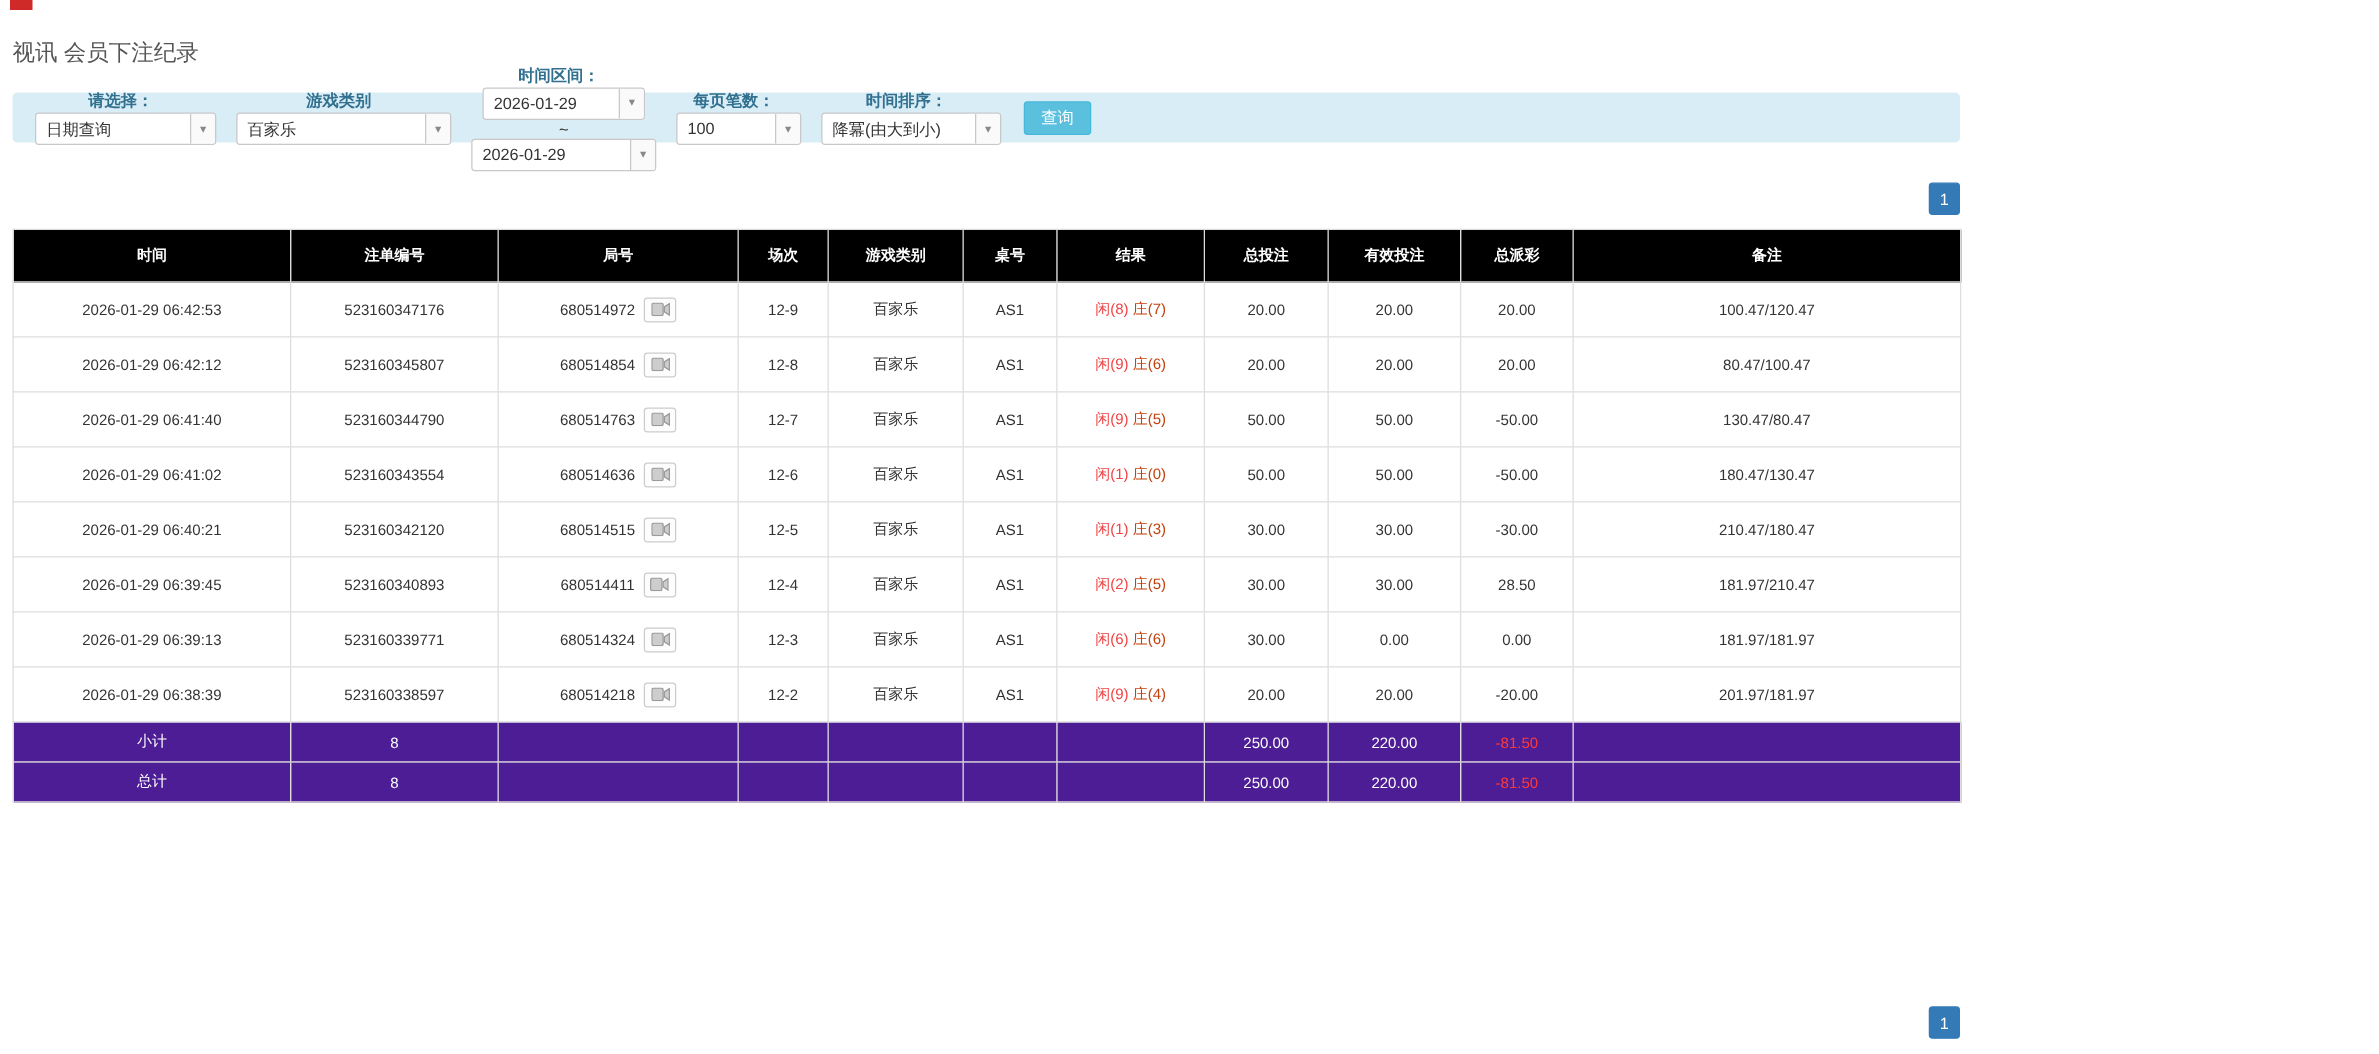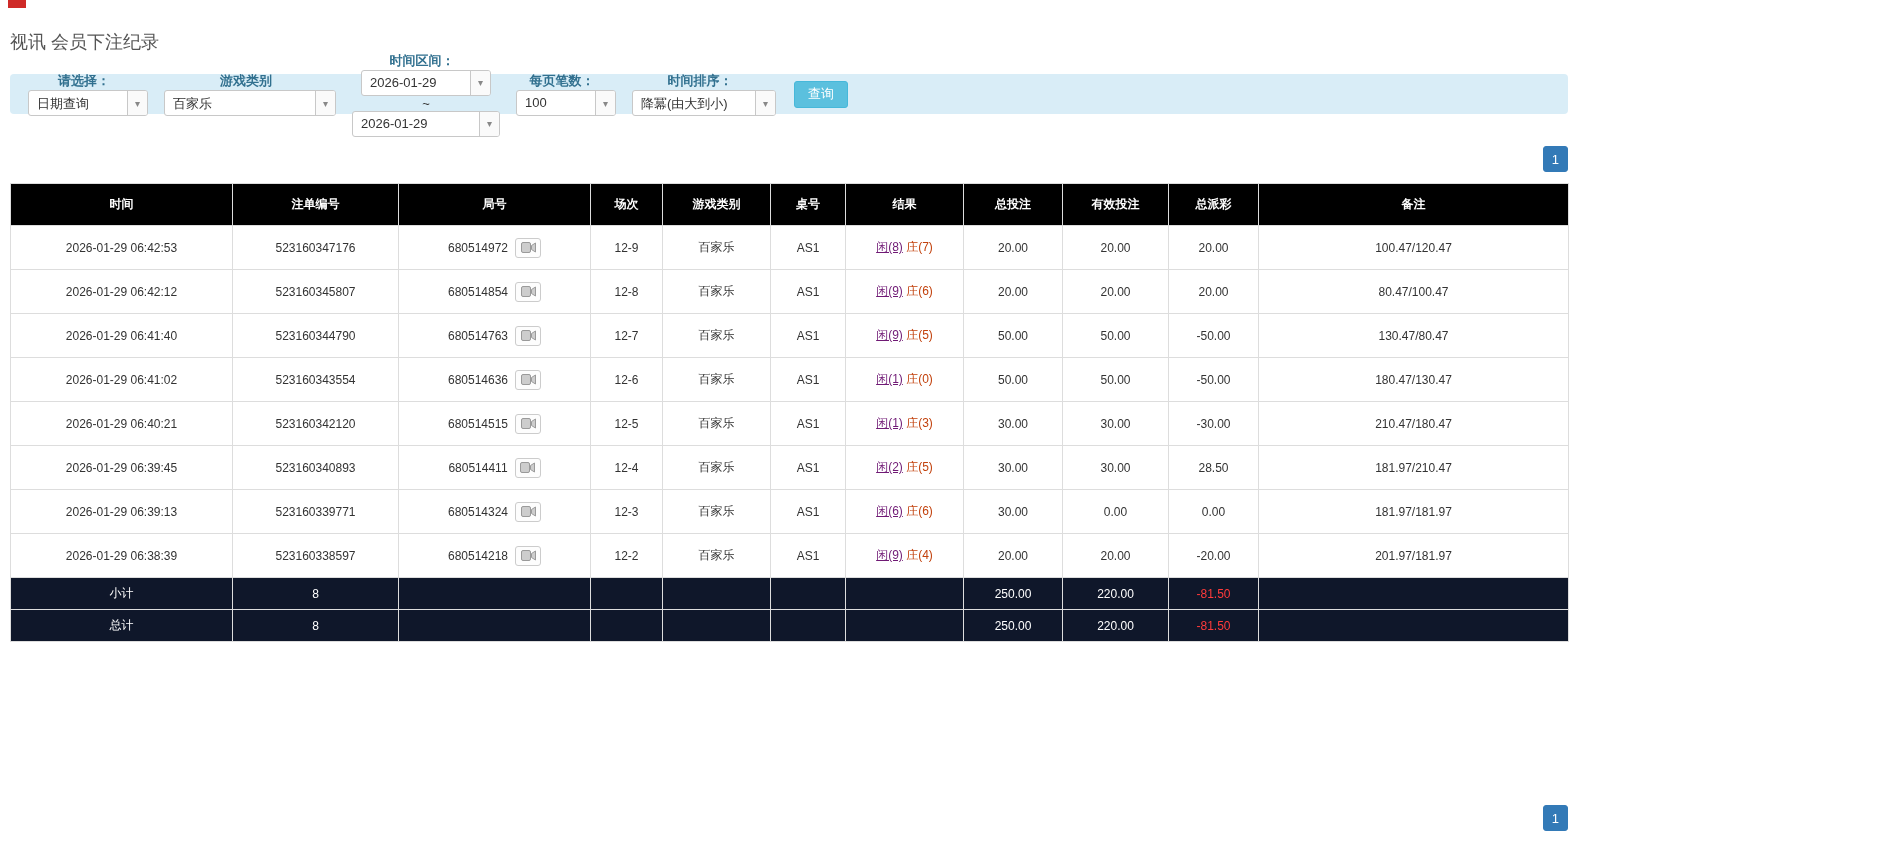--- a/index.html
+++ b/index.html
@@ -22,21 +22,21 @@
   .flabel { font-weight:bold; color:#31708f; margin-right:8px; white-space:nowrap; }
   .combo {
     display:inline-flex; align-items:stretch; height:26px; background:#fff;
     border:1px solid #c8c8c8; border-radius:3px; overflow:hidden; cursor:pointer;
   }
   .combo-text { padding:4px 8px 0 8px; flex:1; font-size:13px; color:#333; white-space:nowrap; overflow:hidden; }
   .combo-arrow {
     width:20px; border-left:1px solid #c8c8c8; display:flex; align-items:center;
     justify-content:center; color:#888; font-size:10px; background:#fafafa;
   }
-  .w120{width:120px} .w172{width:172px} .w130{width:130px} .w148{width:148px} .w100{width:100px} .w160{width:144px}
+  .w120{width:145px} .w172{width:172px} .w130{width:130px} .w148{width:148px} .w100{width:100px} .w160{width:144px}
   .tilde { margin:0 7px; color:#333; }
   .search-btn {
     height:27px; padding:0 13px; background:#5bc0de; border:1px solid #46b8da;
     color:#fff; border-radius:3px; font-size:13px; cursor:pointer; margin-left:2px;
   }
 
   
   .summary-bar {
     margin-top:16px; height:32px; background:#dff0d8; border-radius:4px;
     display:flex; align-items:center; justify-content:space-between; padding:0 15px; font-size:12px;
@@ -57,25 +57,25 @@
   .bet-table { width:100%; border-collapse:collapse; table-layout:fixed; font-size:12px; }
   .bet-table th {
     background:#000; color:#fff; height:42px; font-weight:bold;
     border:1px solid #ddd; text-align:center; padding:0 2px;
   }
   .bet-table tbody td {
     border:1px solid #ddd; height:44px; text-align:center; color:#333;
     background:#fff; padding:0 4px; white-space:nowrap; overflow:hidden;
   }
   .bet-table tfoot td {
-    border:1px solid #ddd; background:#0f172a; color:#fff; height:32px;
+    border:1px solid #ddd; background:#4c1d95; color:#fff; height:32px;
     text-align:center; padding:0 0;
   }
   .link { color:#337ab7; cursor:pointer; }
-  .res-player { color:#701a75;text-decoration:underline; }
+  .res-player { color:#ef4444; }
   .res-banker { color:#c2410c; }
   td.neg { color:#e53935; }
   tfoot td.neg { color:#ff3b3b; }
   .video-btn {
     display:inline-flex; align-items:center; justify-content:center;
     width:26px; height:20px; border:1px solid #ccc; border-radius:3px;
     background:#fdfdfd; margin-left:7px; vertical-align:middle; cursor:pointer;
   }
   .round-id { vertical-align:middle; }
 </style>

